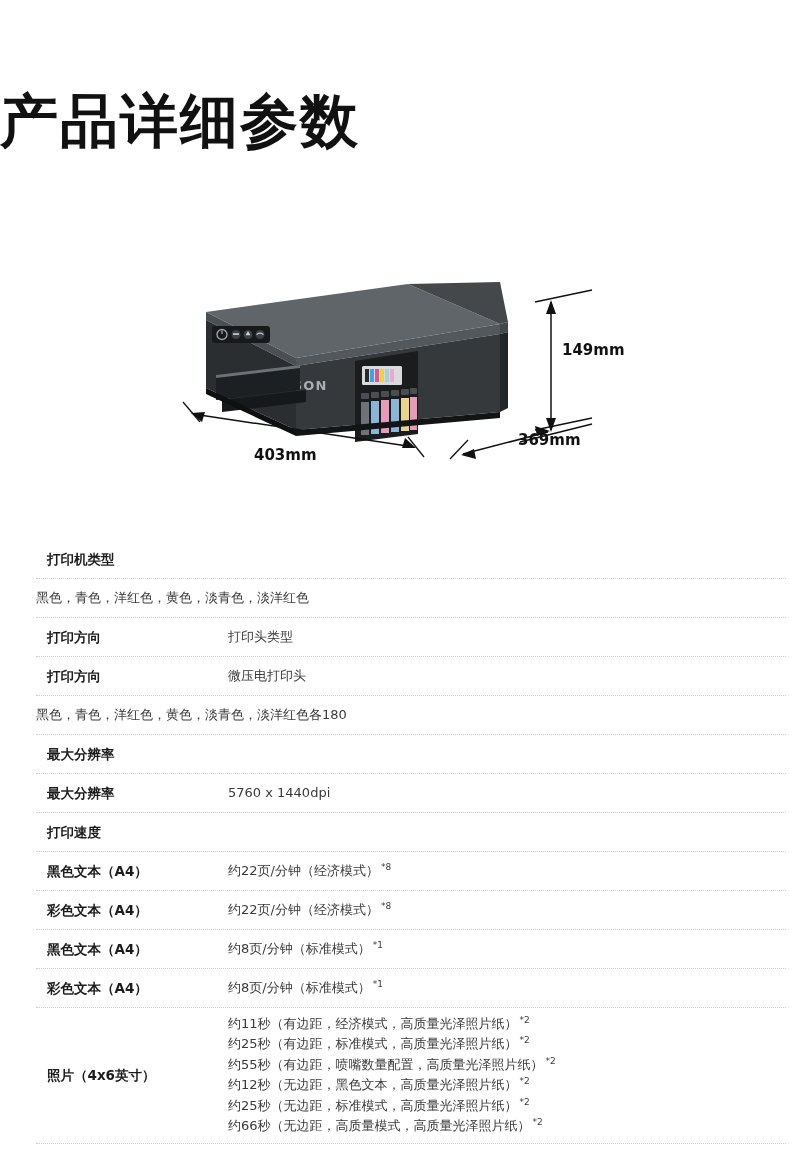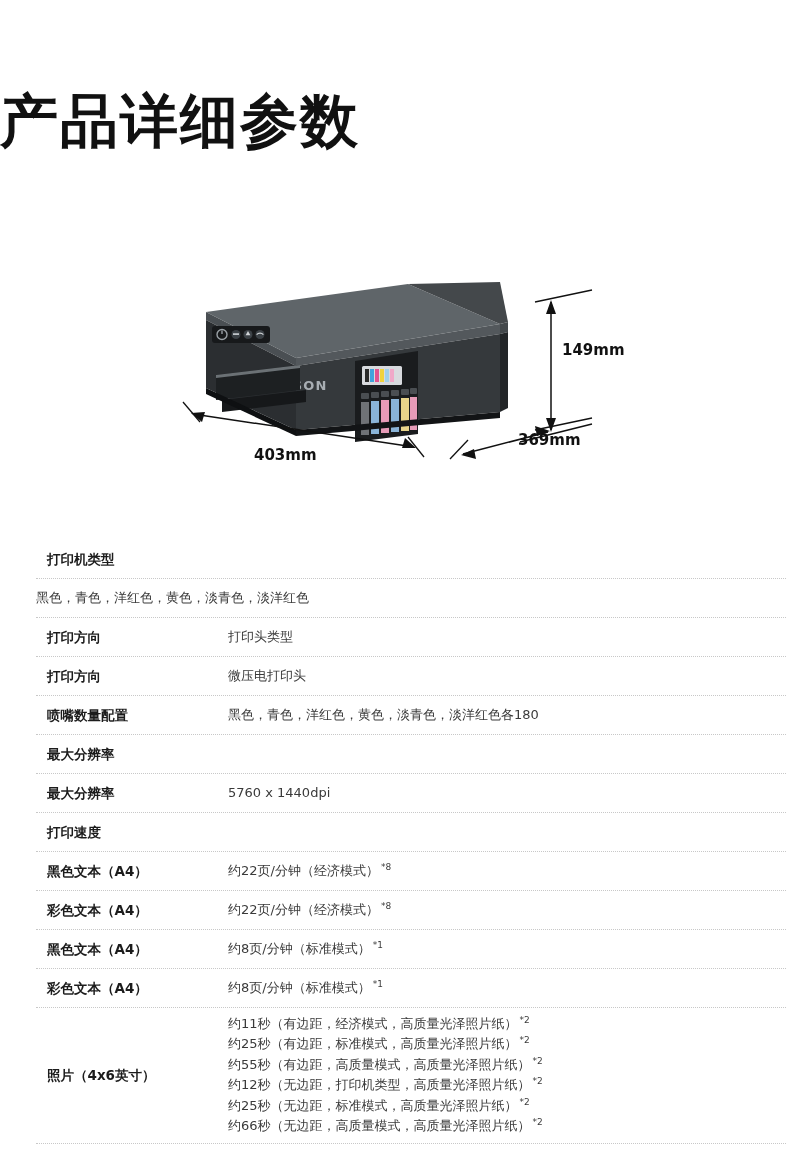--- a/index.html
+++ b/index.html
@@ -196,21 +196,20 @@
     </div>
 
     <div class="spec-row">
       <div class="spec-label">打印方向</div>
       <div class="spec-value">
         <span class="line">微压电打印头</span>
       </div>
     </div>
 
     <div class="spec-row">
-      <div class="spec-label">喷嘴数量配置</div>
       <div class="spec-value">
         <span class="line">黑色，青色，洋红色，黄色，淡青色，淡洋红色各180</span>
       </div>
     </div>
 
     <div class="spec-row section-row">
       <div class="spec-label">最大分辨率</div>
       <div class="spec-value"></div>
     </div>
 
@@ -252,22 +251,22 @@
       <div class="spec-value">
         <span class="line"><span>约8页/分钟（标准模式）</span><span class="sup">*1</span></span>
       </div>
     </div>
 
     <div class="spec-row tall">
       <div class="spec-label">照片（4x6英寸）</div>
       <div class="spec-value">
         <span class="line"><span>约11秒（有边距，经济模式，高质量光泽照片纸）</span><span class="sup">*2</span></span>
         <span class="line"><span>约25秒（有边距，标准模式，高质量光泽照片纸）</span><span class="sup">*2</span></span>
-        <span class="line"><span>约55秒（有边距，高质量模式，高质量光泽照片纸）</span><span class="sup">*2</span></span>
-        <span class="line"><span>约12秒（无边距，打印机类型，高质量光泽照片纸）</span><span class="sup">*2</span></span>
+        <span class="line"><span>约55秒（有边距，喷嘴数量配置，高质量光泽照片纸）</span><span class="sup">*2</span></span>
+        <span class="line"><span>约12秒（无边距，黑色文本，高质量光泽照片纸）</span><span class="sup">*2</span></span>
         <span class="line"><span>约25秒（无边距，标准模式，高质量光泽照片纸）</span><span class="sup">*2</span></span>
         <span class="line"><span>约66秒（无边距，高质量模式，高质量光泽照片纸）</span><span class="sup">*2</span></span>
       </div>
     </div>
 
   </div>
 
 </div>
 
 </body></html>

